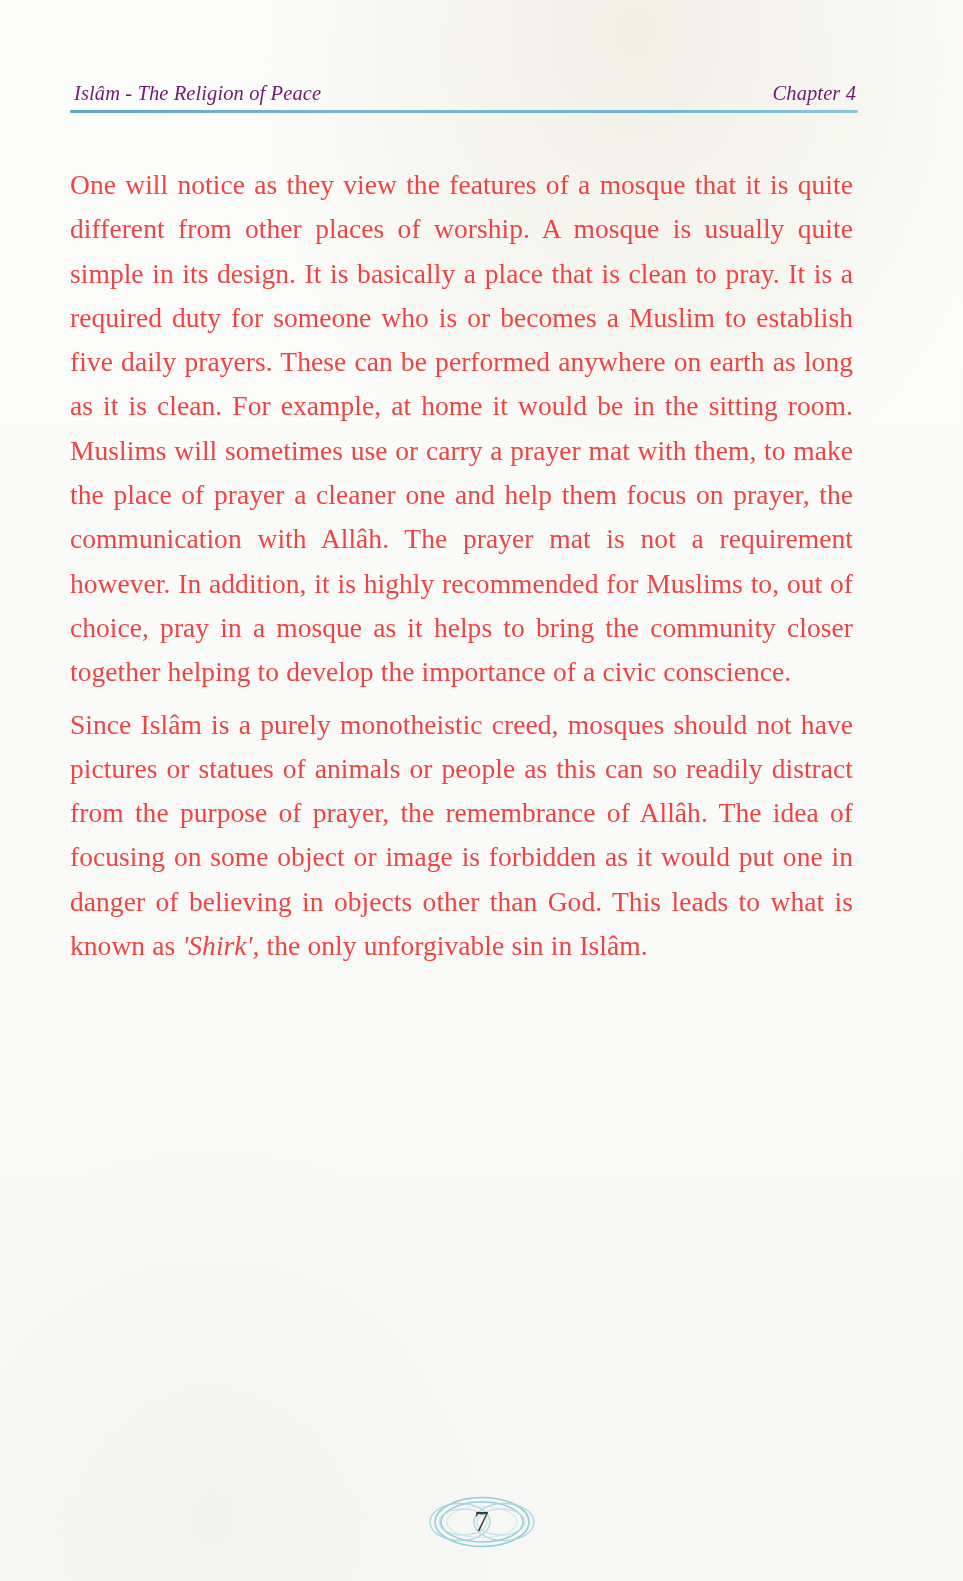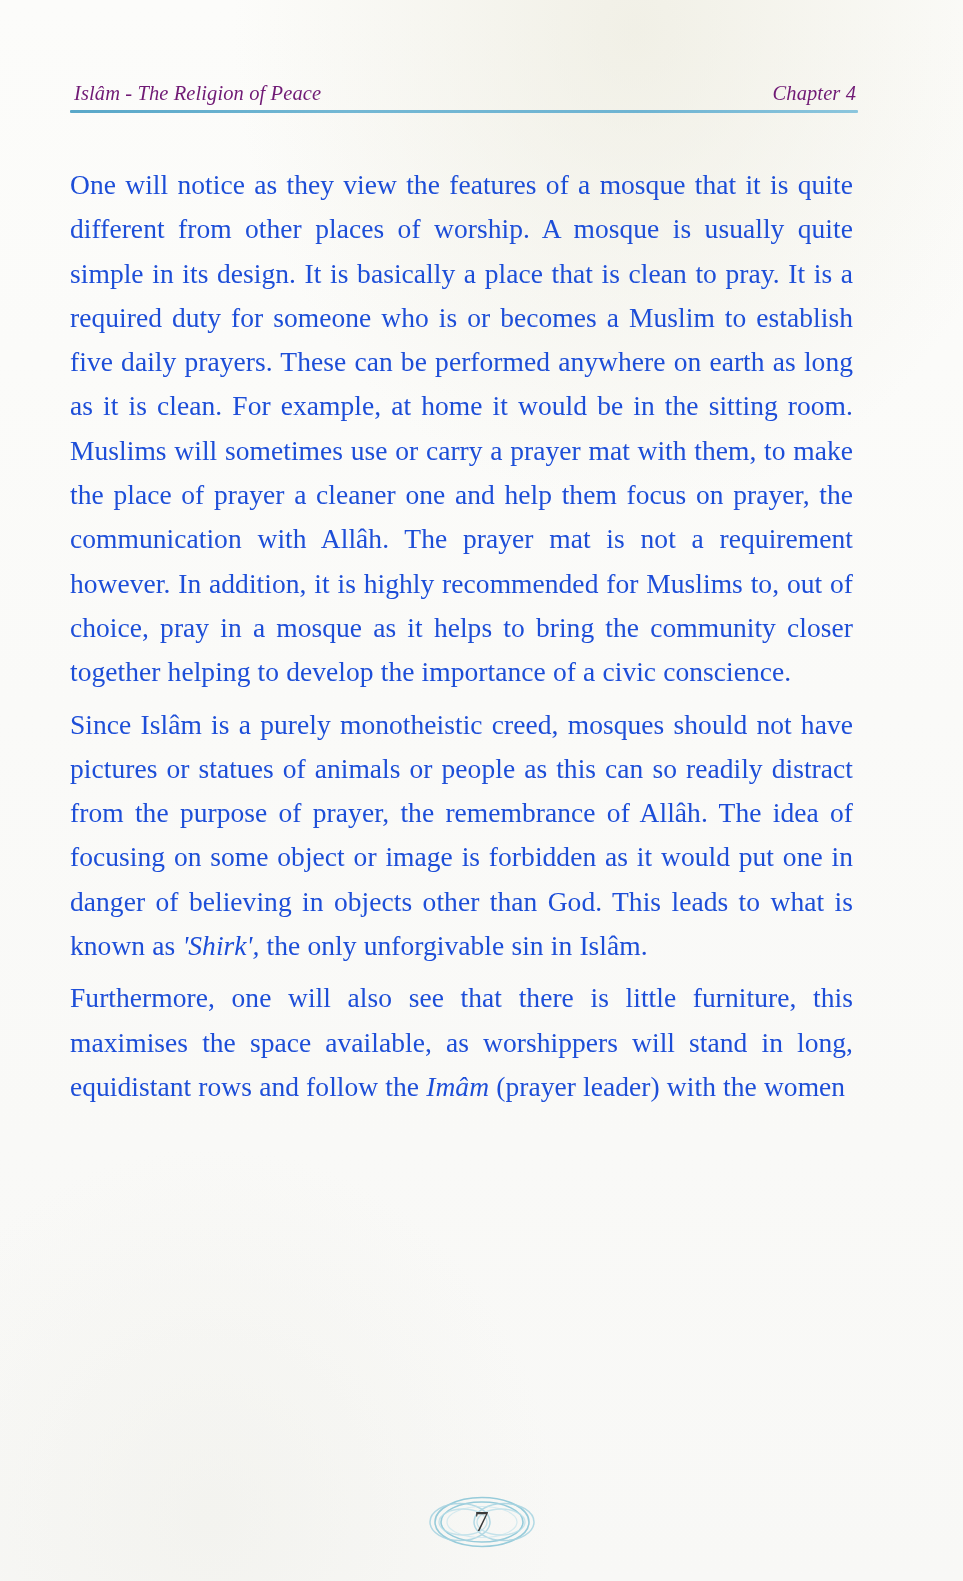--- a/index.html
+++ b/index.html
@@ -73,21 +73,21 @@
     width: 783px;
   }
   .body p {
     margin: 0 0 8px 0;
     font-size: 27.5px;
     line-height: 44.3px;
     text-align: justify;
     text-align-last: left;
     letter-spacing: 0.05px;
     word-spacing: 0.2px;
-    color: #1d4ed8;
+    color: #ef4444;
     text-indent: 0;
   }
   .body p:last-child { margin-bottom: 0; }
   .body i { }
 
   
   .folio {
     position: absolute;
     left: 0;
     right: 0;
@@ -132,21 +132,20 @@
       <span class="header-right">Chapter 4</span>
     </div>
     <div class="header-rule"></div>
   </div>
 
   <div class="body">
     <p>One will notice as they view the features of a mosque that it is quite different from other places of worship.  A mosque is usually quite simple in its design.  It is basically a place that is clean to pray.  It is a required duty for someone who is or becomes a Muslim to establish five daily prayers. These can be performed anywhere on earth as long as it is clean. For example, at home it would be in the sitting room. Muslims will sometimes use or carry a prayer mat with them, to make the place of prayer a cleaner one and help them focus on prayer, the communication with Allâh. The prayer mat is not a requirement however. In addition, it is highly recommended for Muslims to, out of choice, pray in a mosque as it helps to bring the community closer together helping to develop the importance of a civic conscience.</p>
 
     <p><span>Since Islâm is a purely monotheistic creed, mosques should not have pictures or statues of animals or people as this can so readily distract from the purpose of prayer, the remembrance of Allâh.  The idea of focusing on some object or image is forbidden as it would put one in danger of believing in objects other than God.  This leads to what is known as </span><i>'Shirk',</i><span> the only unforgivable sin in Islâm.</span></p>
 
-    <p><span>Furthermore, one will also see that there is little furniture, this maximises the space available, as worshippers will stand in long, equidistant rows and follow the </span><i>Imâm</i><span> (prayer leader) with the women</span></p>
   </div>
 
   <div class="folio">
     <div class="folio-wrap">
       <svg class="folio-orn" width="150" height="74" viewBox="0 0 150 74">
         <g fill="none" stroke="#8fc8d8" stroke-width="1.6" opacity="0.92">
           <ellipse cx="75" cy="37" rx="41" ry="20"></ellipse>
           <ellipse cx="75" cy="37" rx="47" ry="24.5"></ellipse>
         </g>
         <g fill="none" stroke="#a6d3e1" stroke-width="1.5" opacity="0.85">

